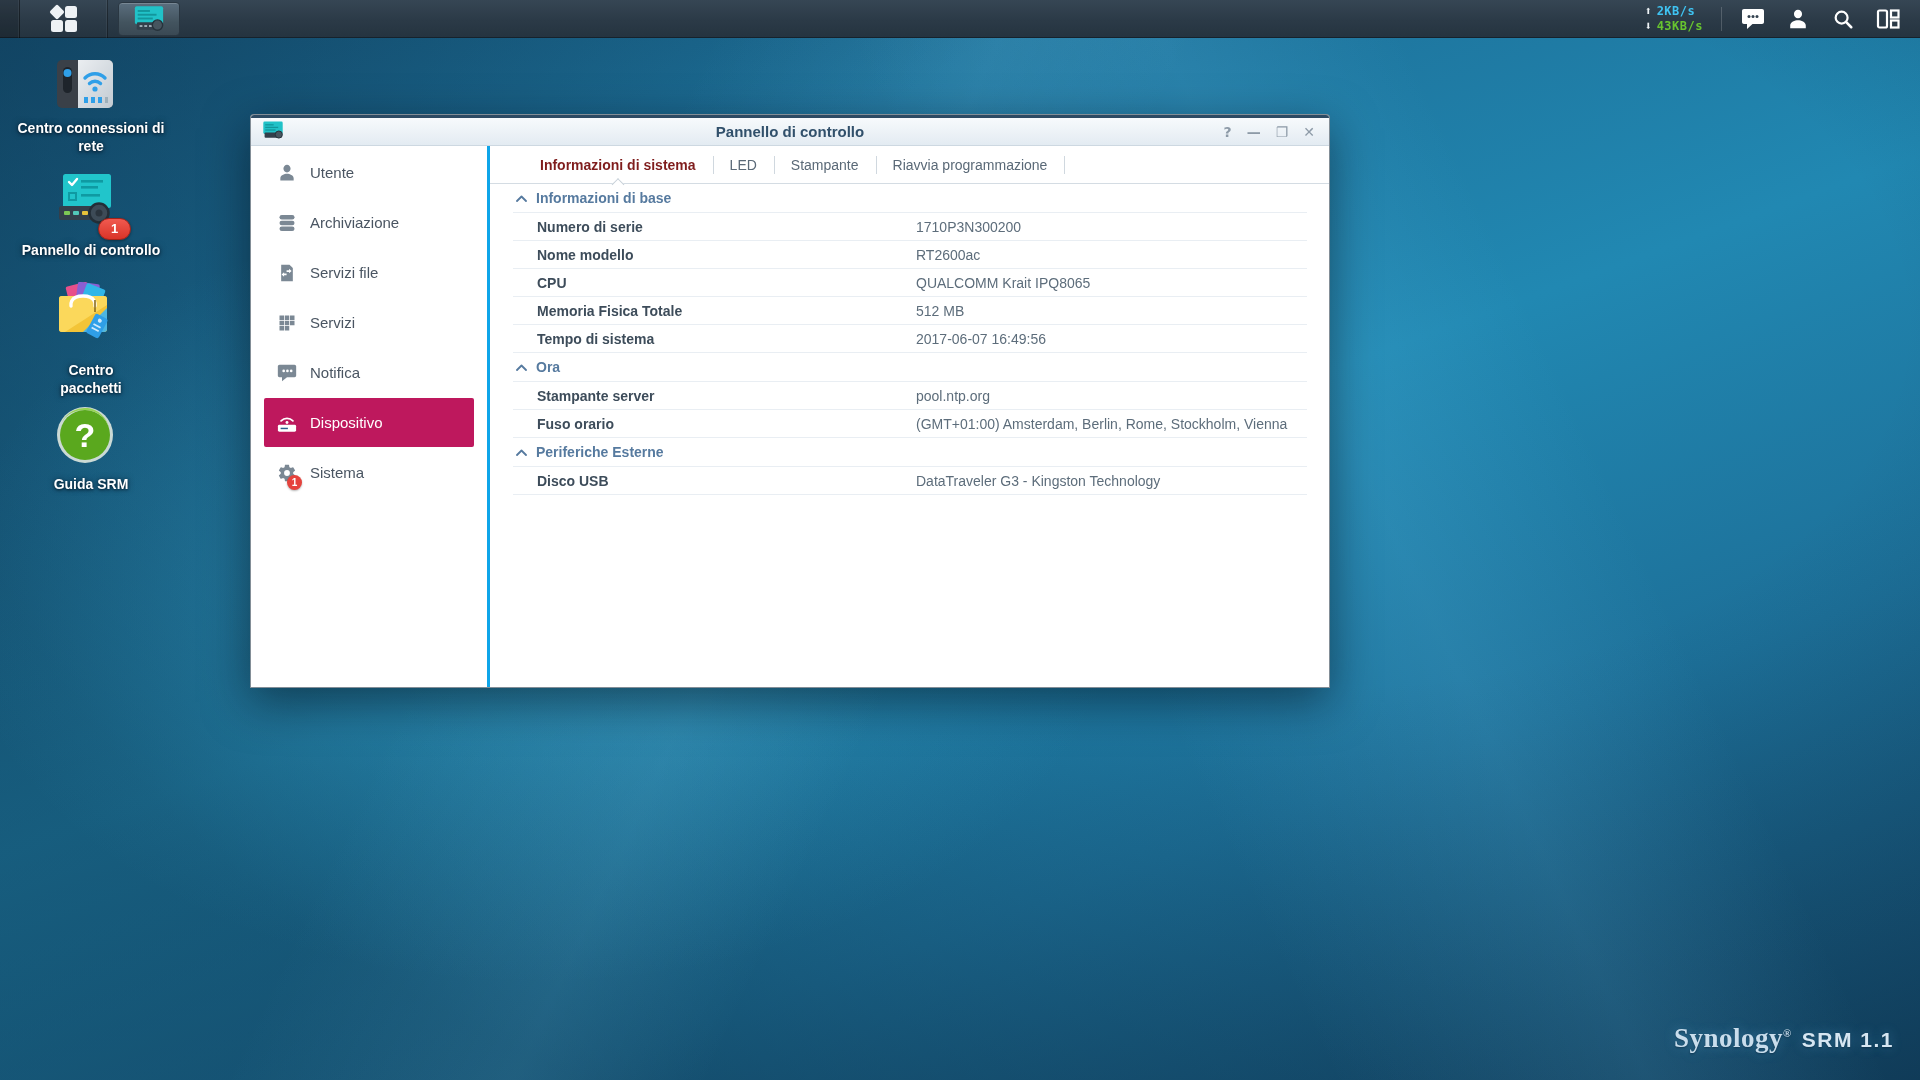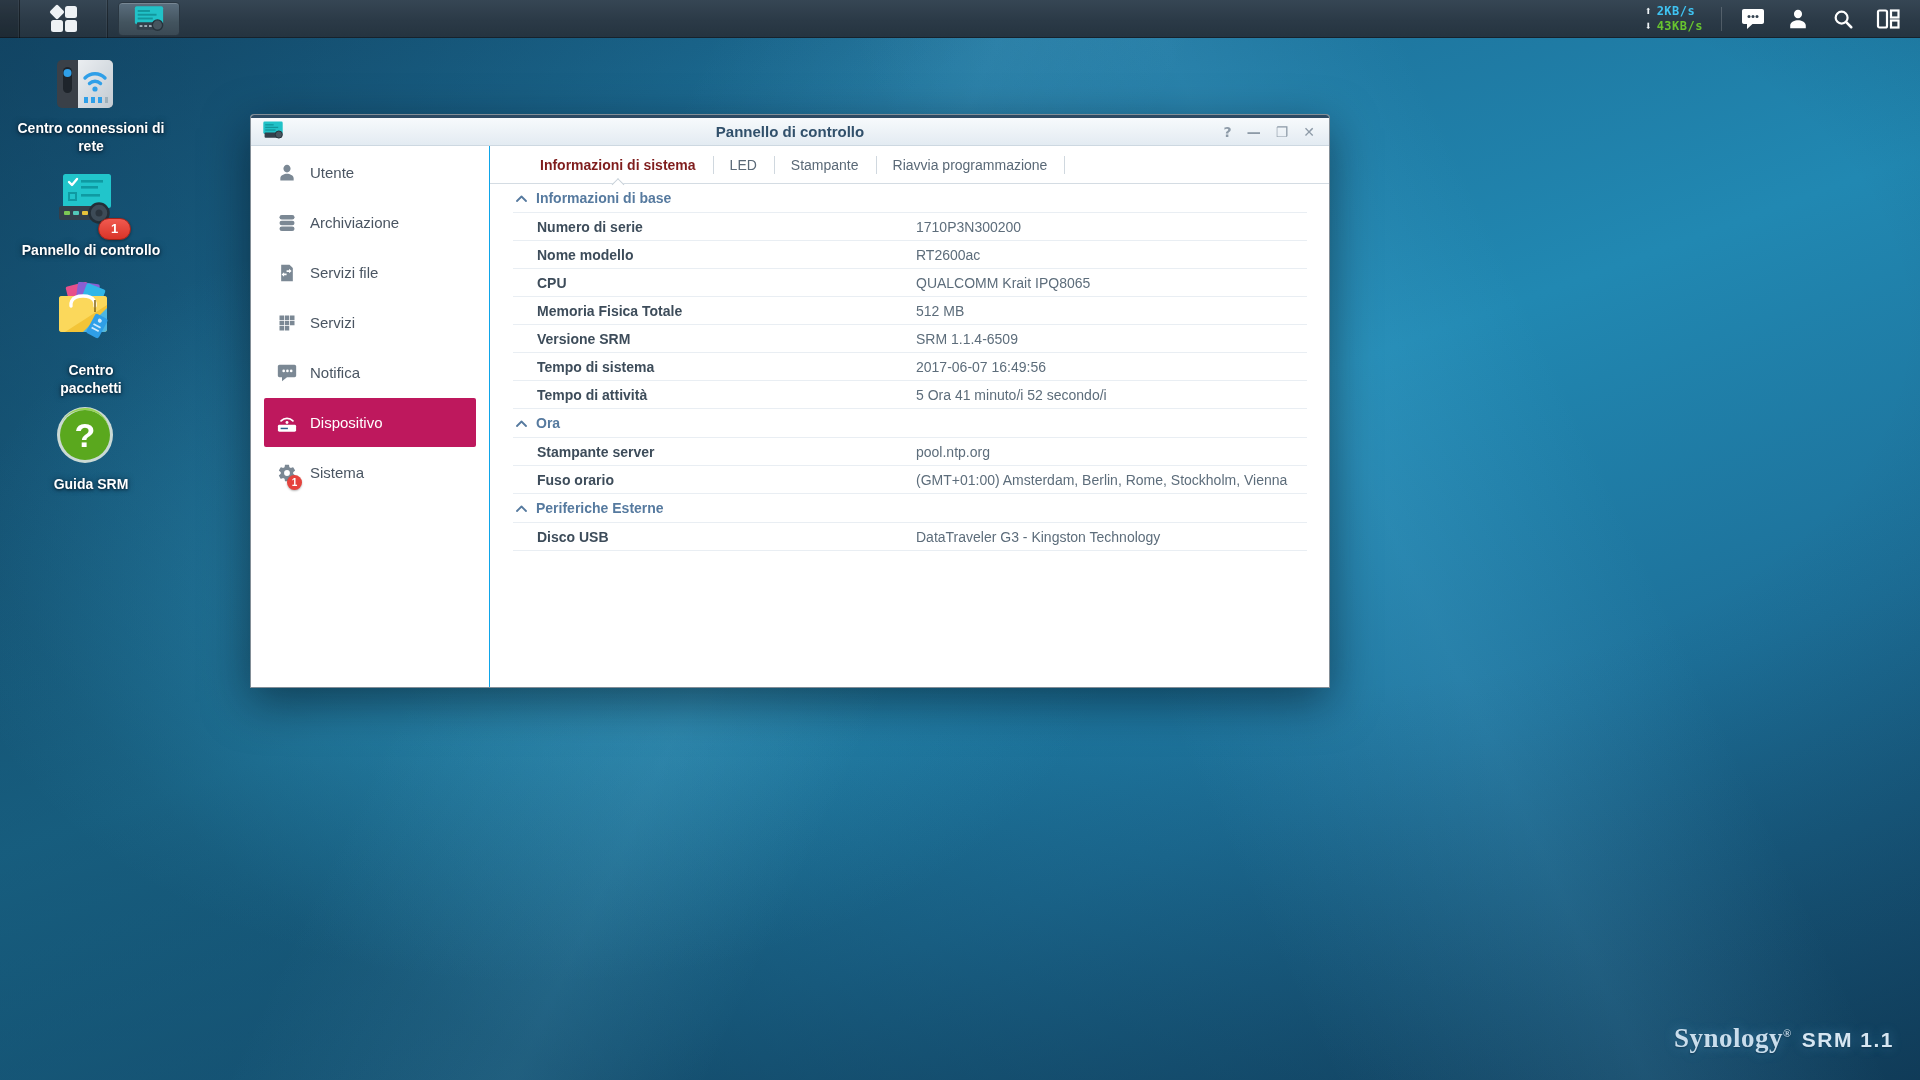--- a/index.html
+++ b/index.html
@@ -81,21 +81,21 @@
   .win-title {
     position:absolute; left:0; right:0; text-align:center;
     font-size:15px; font-weight:bold; color:#31506b;
   }
   .win-controls { margin-left:auto; display:flex; align-items:center; gap:15px; padding-right:14px; position:relative; }
   .win-ctl { color:#8d9aa7; font-size:14px; font-weight:bold; cursor:pointer; line-height:1; font-family:"DejaVu Sans", sans-serif; }
 
   .win-body { flex:1; display:flex; min-height:0; }
 
   
-  .sidebar { width:239px; flex:0 0 239px; background:#fff; border-right:1px solid #0ea5e9; padding:2px 13px 0 13px; }
+  .sidebar { width:239px; flex:0 0 239px; background:#fff; border-right:3px solid #0ea5e9; padding:2px 13px 0 13px; }
   .sb-item {
     position:relative; height:49px; margin-bottom:1px; display:flex; align-items:center; gap:11px;
     padding-left:11px; border-radius:2px; cursor:pointer; color:#4a5562; font-size:15px;
   }
   .sb-item .sb-ico { width:24px; height:24px; display:flex; align-items:center; justify-content:center; color:#7b8894; }
   .sb-item.sel { background:#be185d; color:#fff; }
   .sb-item.sel .sb-ico { color:#fff; }
   .sb-badge {
     position:absolute; left:23px; top:27px; width:15px; height:15px; border-radius:50%;
     background:#e5433d; color:#fff; font:bold 10px "Liberation Sans", sans-serif;
@@ -422,30 +422,22 @@
             </div>
             <div class="info-row">
               <span class="info-label">CPU</span>
               <span class="info-value">QUALCOMM Krait IPQ8065</span>
             </div>
             <div class="info-row">
               <span class="info-label">Memoria Fisica Totale</span>
               <span class="info-value">512 MB</span>
             </div>
             <div class="info-row">
-              <span class="info-label">Versione SRM</span>
-              <span class="info-value">SRM 1.1.4-6509</span>
-            </div>
-            <div class="info-row">
               <span class="info-label">Tempo di sistema</span>
               <span class="info-value">2017-06-07 16:49:56</span>
-            </div>
-            <div class="info-row">
-              <span class="info-label">Tempo di attività</span>
-              <span class="info-value">5 Ora 41 minuto/i 52 secondo/i</span>
             </div>
             <div class="sec-header">
               <span style="display:flex;">
                 <svg width="11" height="7" viewBox="0 0 11 7">
                   <path d="M1 6l4.5-4.5L10 6" fill="none" stroke="#567a9f" stroke-width="1.8" stroke-linecap="round" stroke-linejoin="round"></path>
                 </svg>
               </span>
               <span>Ora</span>
             </div>
             <div class="info-row">

